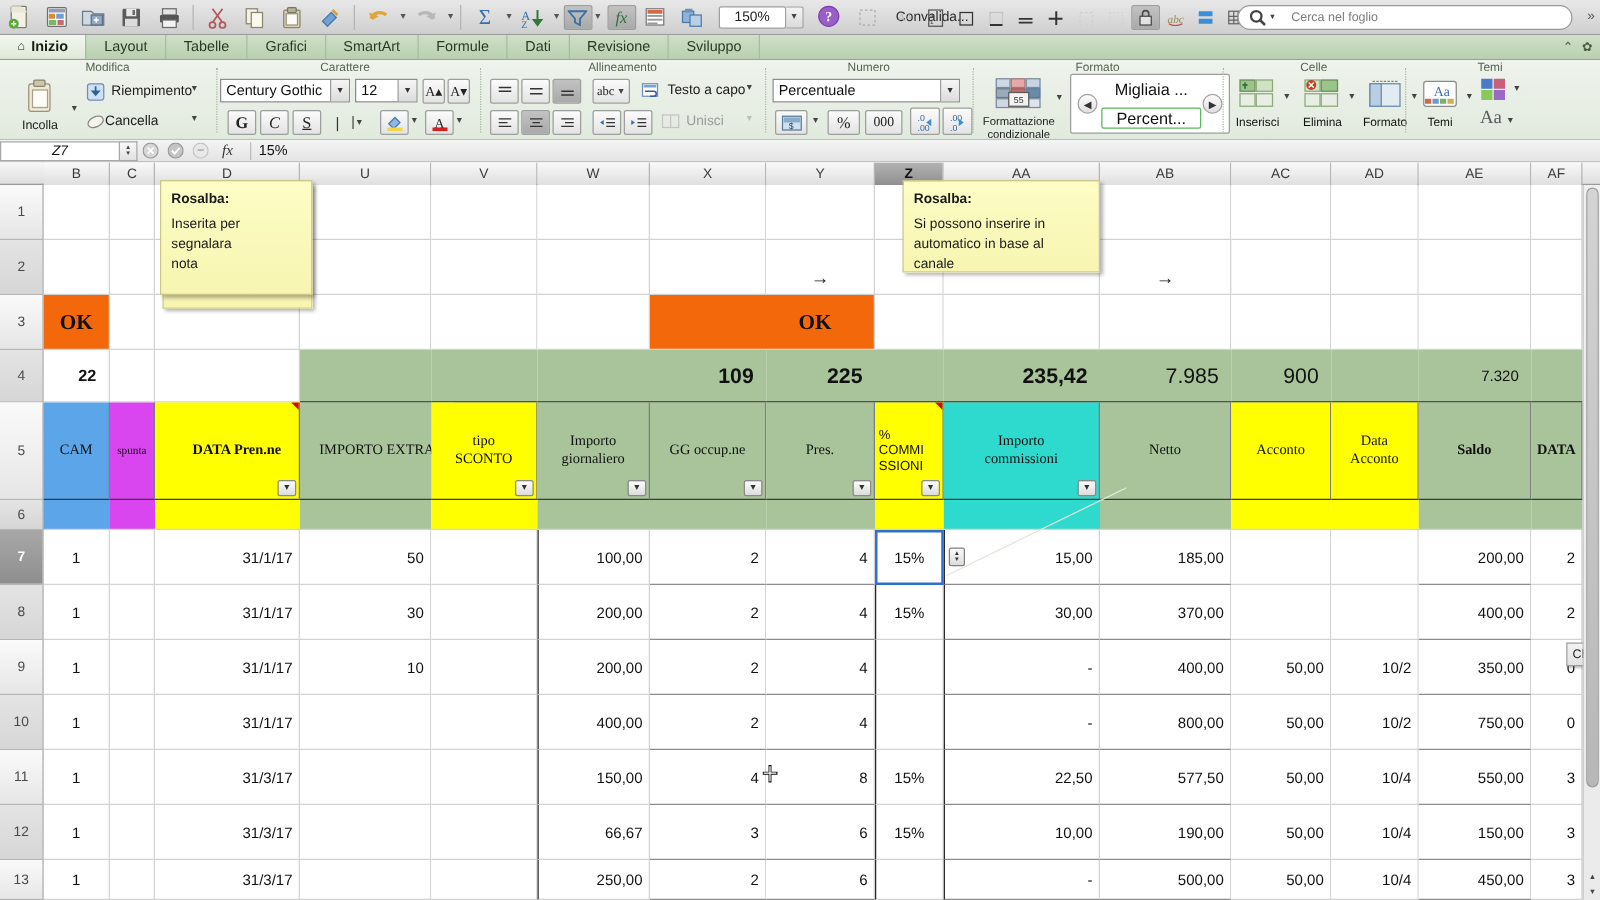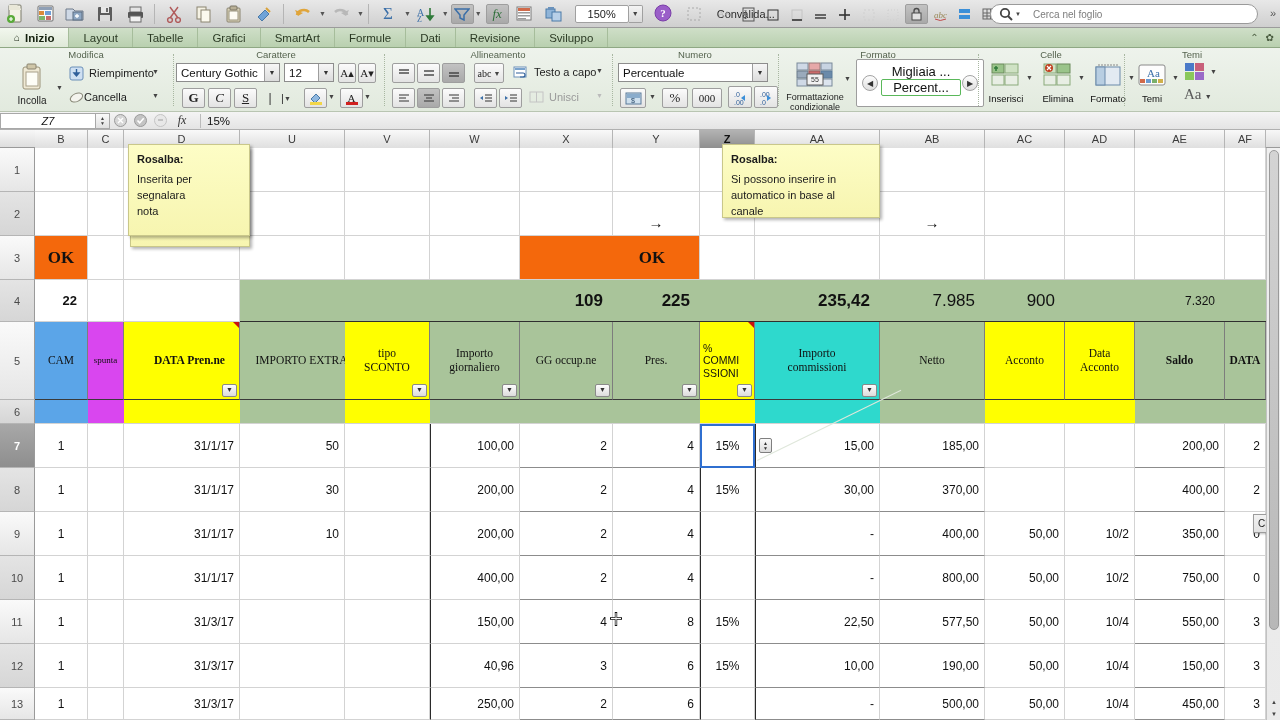--- a/index.html
+++ b/index.html
@@ -667,21 +667,21 @@
         <div>Formattazione</div>
         <div>condizionale</div>
       </div>
     </div>
     <span class="tinyarw" style="position:absolute;left:62px;top:27px;">▼</span>
 
     <div id="fmt-box" style="left:74px;top:11px;">
       <div class="circ" style="left:5px;top:15px;">◀</div>
       <div class="circ" style="right:5px;top:15px;">▶</div>
       <div class="fmt-line" style="top:4px;">Migliaia ...</div>
-      <div class="fmt-line" id="fmt-sel" style="top:19px;">Percent...</div>
+      <div class="fmt-line" id="fmt-sel" style="top:26px;">Percent...</div>
     </div>
   </div>
   <div class="grp-div" style="left:978px;"></div>
 
   <div class="grp" style="left:982px;width:138px;">
     <div class="grp-title">Celle</div>
     <div style="position:absolute;left:2px;top:15px;width:44px;text-align:center;">
       <svg width="30" height="26">
           <rect x="1" y="1" width="12" height="9" fill="#9ac48a" stroke="#6a8a5a"></rect>
           <rect x="14" y="1" width="13" height="9" fill="#cfe2c4" stroke="#8aaa7a"></rect>
@@ -1035,21 +1035,21 @@
       <div class="cell r" style="left: 880px; width: 105px; top: 470px; height: 44px; border-bottom: 1px solid rgb(140, 140, 140);">577,50</div>
       <div class="cell r" style="left: 985px; width: 80px; top: 470px; height: 44px;">50,00</div>
       <div class="cell r" style="left: 1065px; width: 70px; top: 470px; height: 44px;">10/4</div>
       <div class="cell r" style="left: 1135px; width: 90px; top: 470px; height: 44px; border-bottom: 1px solid rgb(140, 140, 140);">550,00</div>
       <div class="cell r" style="left: 1225px; width: 41px; top: 470px; height: 44px;">3</div>
       <div class="cell c" style="left: 35px; width: 53px; top: 514px; height: 44px;">1</div>
       <div class="cell r" style="left: 88px; width: 36px; top: 514px; height: 44px;"></div>
       <div class="cell r" style="left: 124px; width: 116px; top: 514px; height: 44px;">31/3/17</div>
       <div class="cell r" style="left: 240px; width: 105px; top: 514px; height: 44px;"></div>
       <div class="cell r" style="left: 345px; width: 85px; top: 514px; height: 44px;"></div>
-      <div class="cell r" style="left: 430px; width: 90px; top: 514px; height: 44px; border-left: 1px solid rgb(42, 42, 42);">40,96</div>
+      <div class="cell r" style="left: 430px; width: 90px; top: 514px; height: 44px; border-left: 1px solid rgb(42, 42, 42);">66,67</div>
       <div class="cell r" style="left: 520px; width: 93px; top: 514px; height: 44px; border-bottom: 1px solid rgb(140, 140, 140);">3</div>
       <div class="cell r" style="left: 613px; width: 87px; top: 514px; height: 44px; border-bottom: 1px solid rgb(140, 140, 140);">6</div>
       <div class="cell r" style="left: 700px; width: 55px; top: 514px; height: 44px; justify-content: center; padding-right: 0px; border-left: 1px solid rgb(42, 42, 42);">15%</div>
       <div class="cell r" style="left: 755px; width: 125px; top: 514px; height: 44px; border-left: 1px solid rgb(42, 42, 42); border-bottom: 1px solid rgb(140, 140, 140);">10,00</div>
       <div class="cell r" style="left: 880px; width: 105px; top: 514px; height: 44px; border-bottom: 1px solid rgb(140, 140, 140);">190,00</div>
       <div class="cell r" style="left: 985px; width: 80px; top: 514px; height: 44px;">50,00</div>
       <div class="cell r" style="left: 1065px; width: 70px; top: 514px; height: 44px;">10/4</div>
       <div class="cell r" style="left: 1135px; width: 90px; top: 514px; height: 44px; border-bottom: 1px solid rgb(140, 140, 140);">150,00</div>
       <div class="cell r" style="left: 1225px; width: 41px; top: 514px; height: 44px;">3</div>
       <div class="cell c" style="left: 35px; width: 53px; top: 558px; height: 32px;">1</div>

